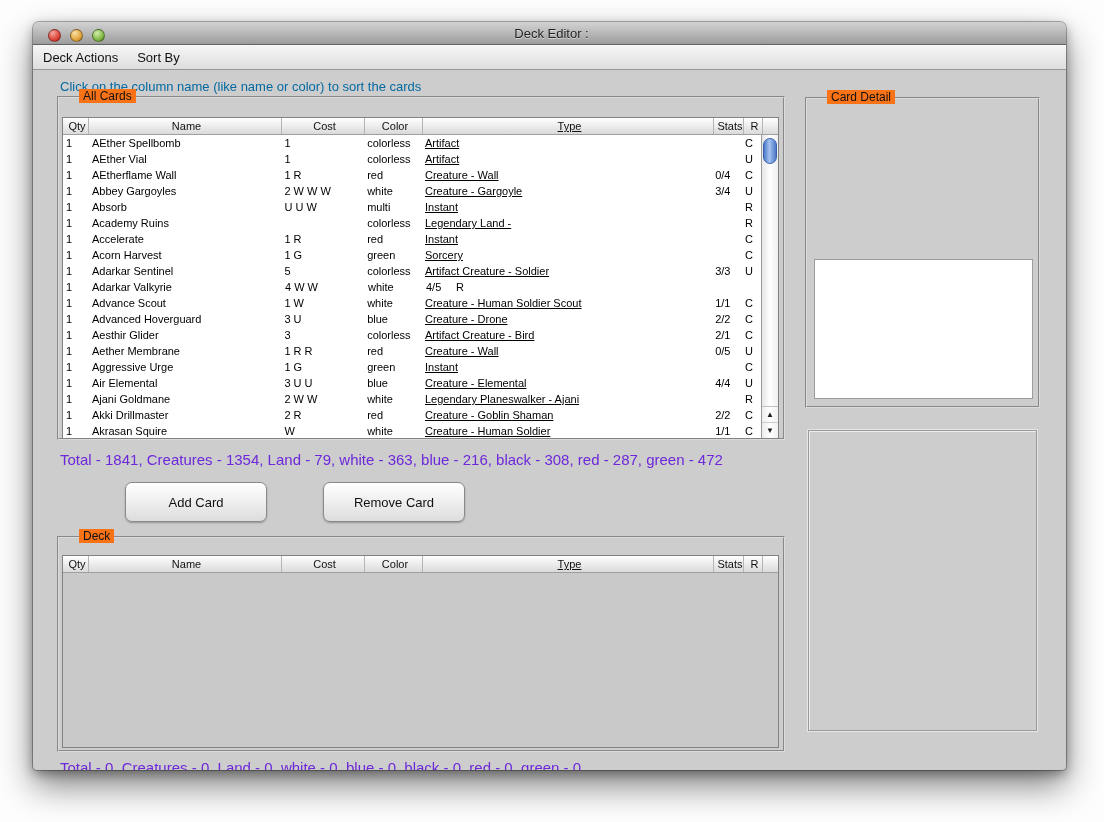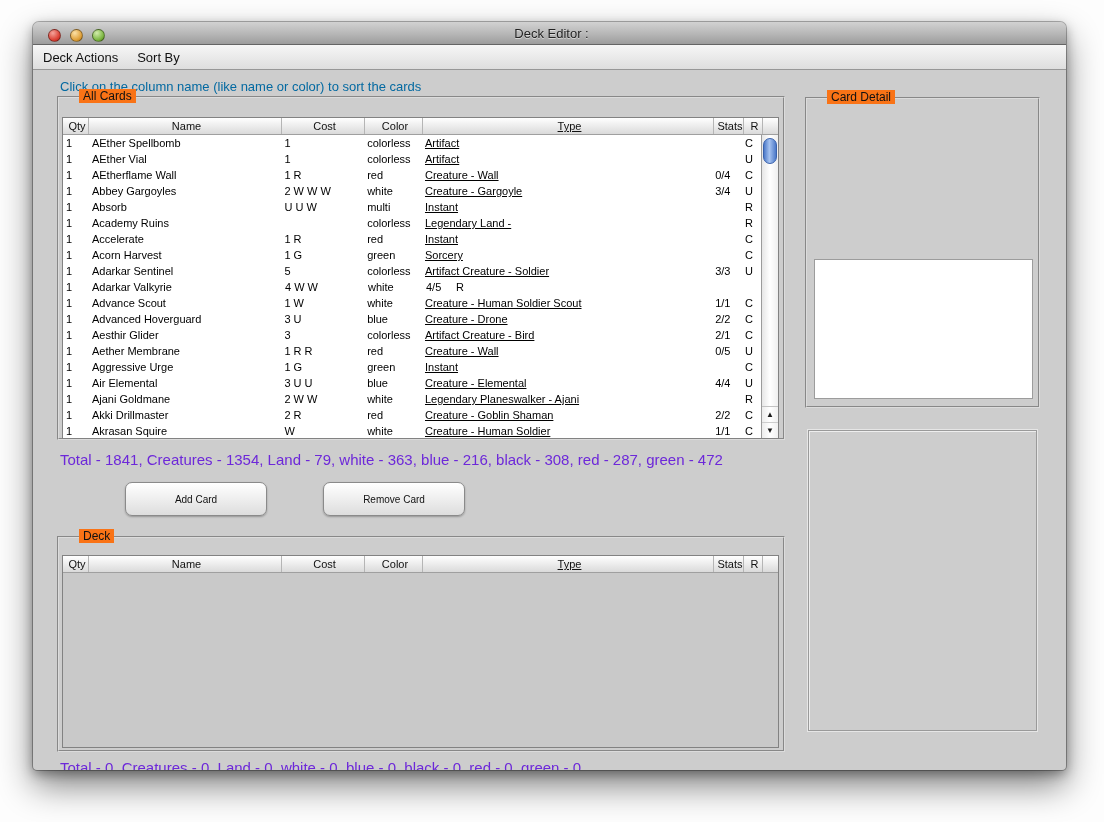--- a/index.html
+++ b/index.html
@@ -92,25 +92,25 @@
   }
   .scroll-up   { bottom:16px; border-top:1px solid #c2c2c2; }
   .scroll-down { bottom:0;    border-top:1px solid #cdcdcd; }
 
   
   .total-line { position:absolute; font-size:15px; color:#6d28d9; white-space:nowrap; }
   .total-all  { left:27px; top:429px; }
   .total-deck { left:27px; top:737px; }
 
   .push-btn {
-    position:absolute; width:142px; height:34px;
+    position:absolute; width:142px; height:40px;
     border:1px solid #8a8a8a; border-radius:7px;
     background:linear-gradient(#ffffff,#f0f0f0 45%,#dddddd);
     box-shadow:0 1px 2px rgba(0,0,0,.28);
-    font-size:10px; color:#111; display:flex; align-items:center; justify-content:center;
+    font-size:13px; color:#111; display:flex; align-items:center; justify-content:center;
     cursor:default;
   }
   .btn-add    { left:92px;  top:460px; }
   .btn-remove { left:290px; top:460px; }
 
   
   .cd-white {
     position:absolute; left:7px; top:160px; width:219px; height:140px;
     background:#ffffff; border:1px solid #9c9c9c;
   }

